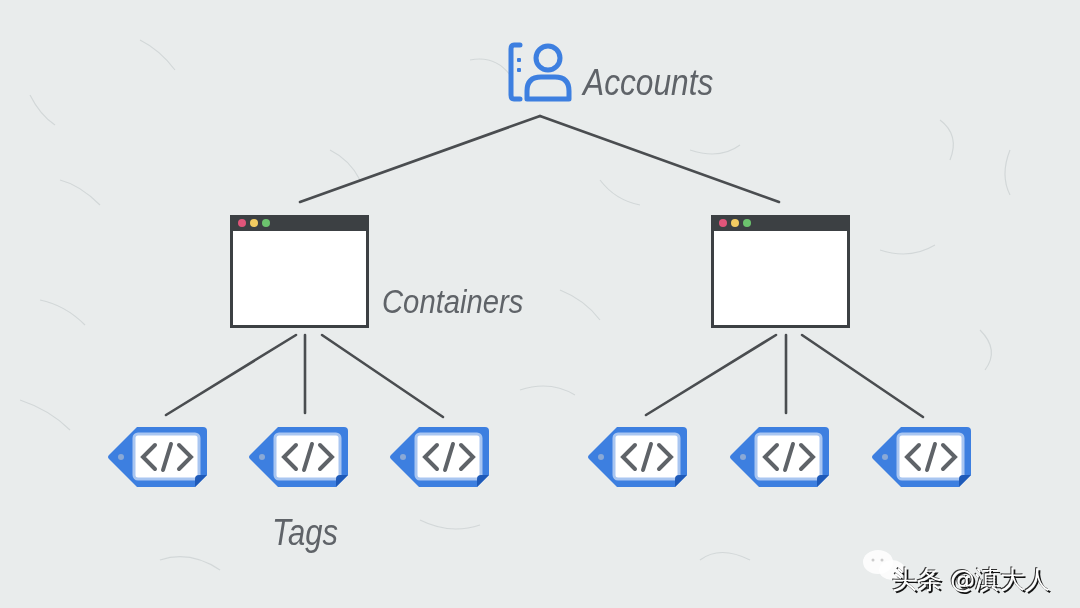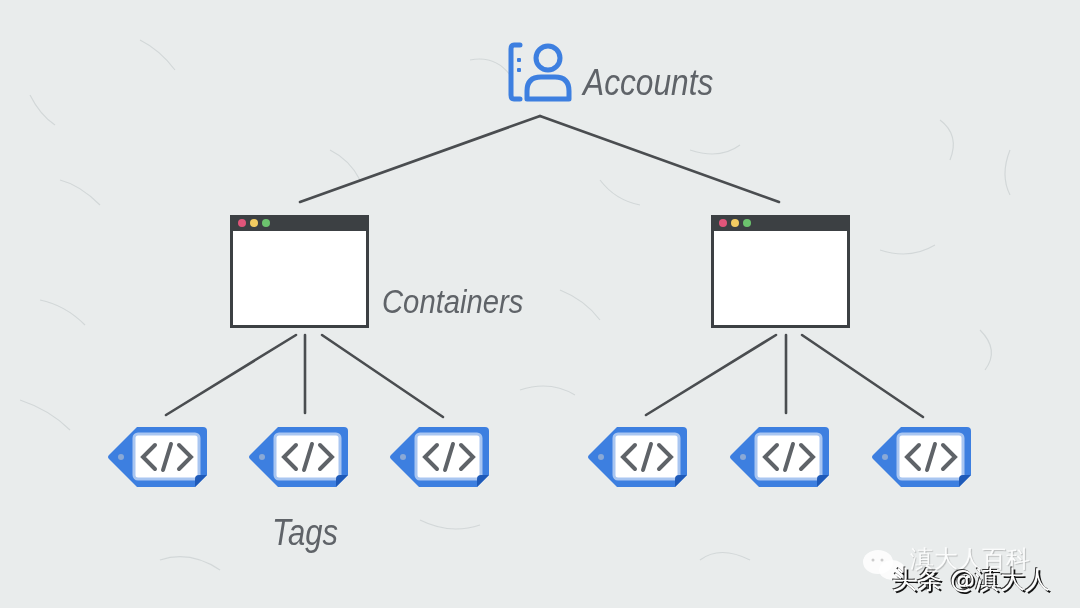--- a/index.html
+++ b/index.html
@@ -151,15 +151,14 @@
 
 <div class="label tags-label">Tags</div>
 
 <div class="watermark">
   <svg class="wm-icon" viewBox="0 0 50 40">
     <ellipse cx="18" cy="16" rx="15" ry="12" fill="#ffffff" opacity="0.85"></ellipse>
     <ellipse cx="32" cy="24" rx="13" ry="10" fill="#ffffff" opacity="0.85"></ellipse>
     <circle cx="13" cy="14" r="1.5" fill="#cccccc"></circle>
     <circle cx="22" cy="14" r="1.5" fill="#cccccc"></circle>
   </svg>
-  <div class="wm-top">滇大人百科</div>
   <div class="wm-bottom">头条 @滇大人</div>
 </div>
 
 </body></html>

